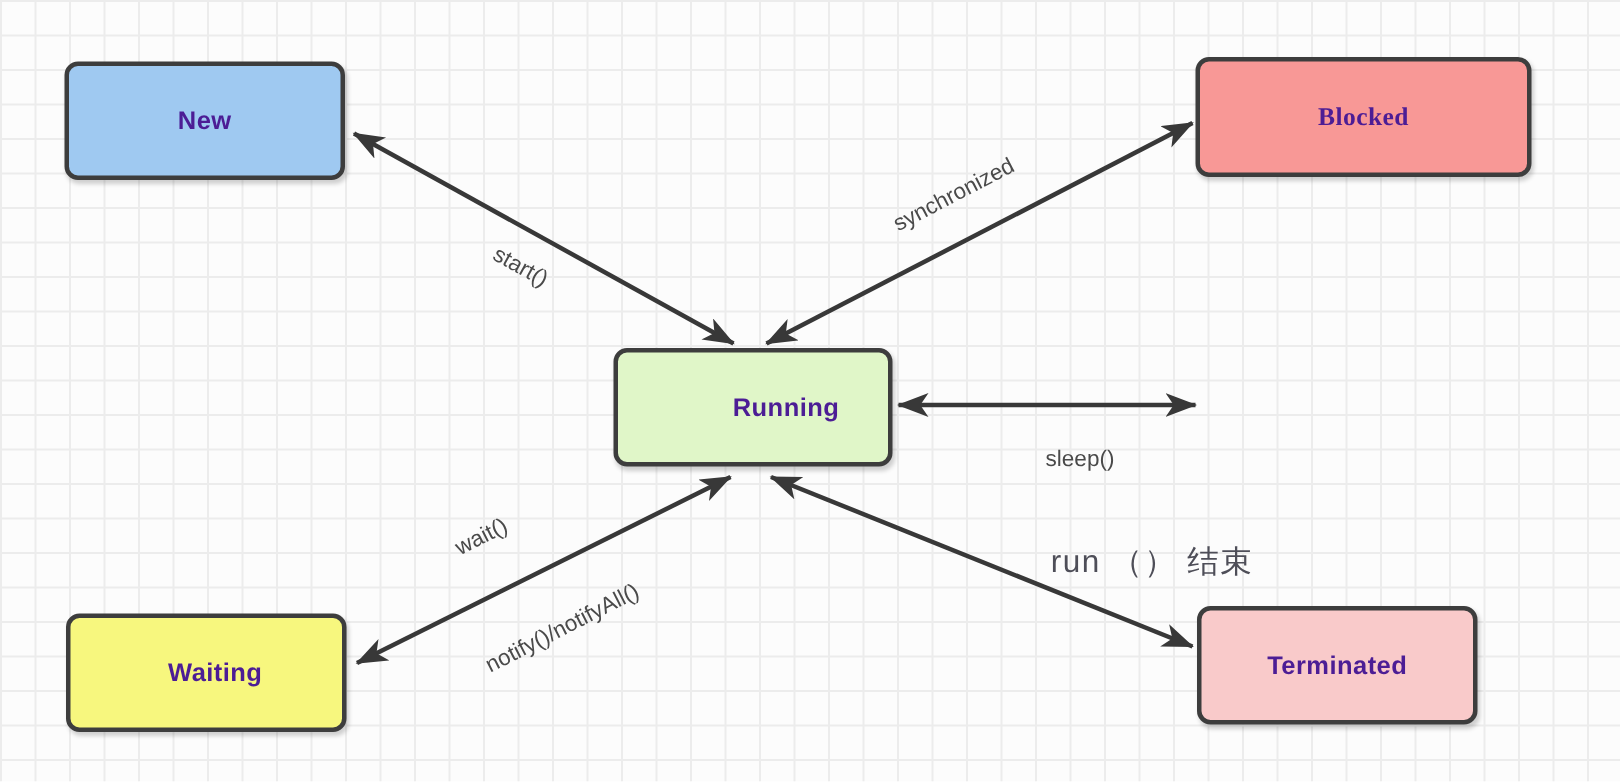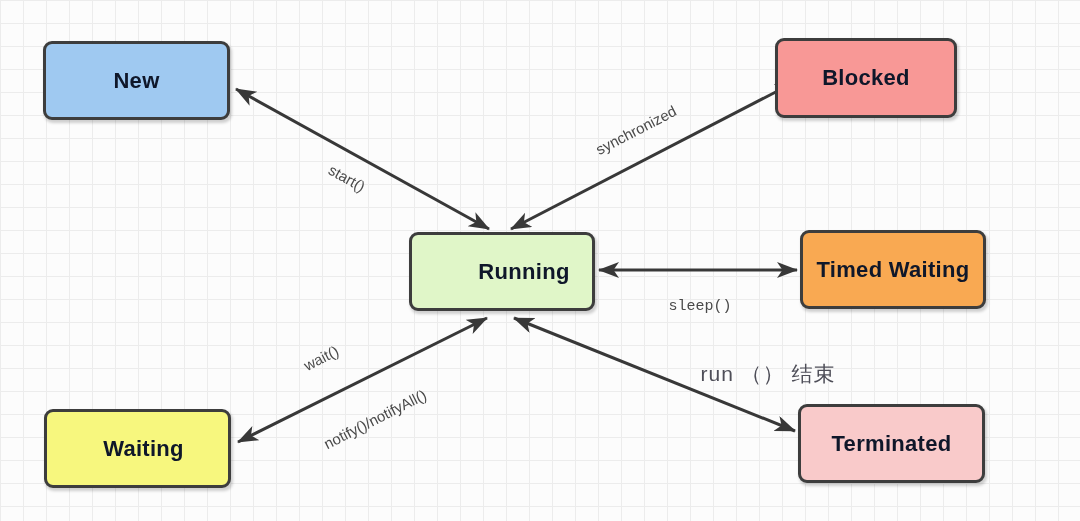--- a/index.html
+++ b/index.html
@@ -28,22 +28,22 @@
   }
   .node {
     position: absolute;
     box-sizing: border-box;
     border: 3px solid #3d3d3d;
     border-radius: 9px;
     display: flex;
     align-items: center;
     justify-content: center;
     font-weight: bold;
-    font-size: 22px;
-    color: #0f172a;
+    font-size: 17px;
+    color: #4c1d95;
     letter-spacing: 0.3px;
     box-shadow: 1.5px 2.5px 3px rgba(0,0,0,0.18);
   }
   .edge-label {
     position: absolute;
     font-size: 15px;
     color: #4a4a4a;
     white-space: nowrap;
   }
   .run-end-label {
@@ -65,35 +65,34 @@
     </defs>
     <line x1="236" y1="89" x2="489" y2="229" stroke-width="3" marker-start="url(#ah)" marker-end="url(#ah)" stroke="#383838"></line>
     <line x1="511" y1="229" x2="795" y2="82" stroke-width="3" marker-start="url(#ah)" marker-end="url(#ah)" stroke="#383838"></line>
     <line x1="599" y1="270" x2="797" y2="270" stroke-width="3" marker-start="url(#ah)" marker-end="url(#ah)" stroke="#383838"></line>
     <line x1="238" y1="442" x2="487" y2="318" stroke-width="3" marker-start="url(#ah)" marker-end="url(#ah)" stroke="#383838"></line>
     <line x1="514" y1="318" x2="795" y2="431" stroke-width="3" marker-start="url(#ah)" marker-end="url(#ah)" stroke="#383838"></line>
   </svg>
 
   <div class="node" style="left: 43px; top: 41px; width: 187px; height: 79px; background-color: rgb(159, 201, 241);">New</div>
 
-  <div class="node" style="left: 775px; top: 38px; width: 182px; height: 80px; background-color: rgb(248, 152, 150);">Blocked</div>
+  <div class="node" style="left: 797px; top: 38px; width: 224px; height: 80px; background-color: rgb(248, 152, 150); font-family: Liberation Serif, serif;">Blocked</div>
 
   <div class="node" style="left: 409px; top: 232px; width: 186px; height: 79px; background-color: rgb(224, 246, 200); padding-left: 44px;">Running</div>
 
-  <div class="node" style="left: 800px; top: 230px; width: 186px; height: 79px; background-color: rgb(249, 169, 82);">Timed Waiting</div>
 
   <div class="node" style="left: 44px; top: 409px; width: 187px; height: 79px; background-color: rgb(247, 247, 126); padding-left: 12px;">Waiting</div>
 
   <div class="node" style="left: 798px; top: 404px; width: 187px; height: 79px; background-color: rgb(249, 202, 202);">Terminated</div>
 
   <div class="edge-label" style="left:347px; top:178px; transform:translate(-50%,-50%) rotate(29deg);">start()</div>
 
   <div class="edge-label" style="left:636px; top:130px; transform:translate(-50%,-50%) rotate(-27.5deg);">synchronized</div>
 
-  <div class="edge-label" style="left:700px; top:306px; transform:translate(-50%,-50%);font-family:Liberation Mono, monospace;">sleep()</div>
+  <div class="edge-label" style="left:720px; top:306px; transform:translate(-50%,-50%);">sleep()</div>
 
   <div class="edge-label" style="left:321px; top:358px; transform:translate(-50%,-50%) rotate(-27deg);">wait()</div>
 
   <div class="edge-label" style="left:375px; top:419px; transform:translate(-50%,-50%) rotate(-27deg);">notify()/notifyAll()</div>
 
   <div class="edge-label run-end-label" style="left:768px; top:374px; transform:translate(-50%,-50%);">run （） 结束</div>
 
 </div>
 
 </body></html>

